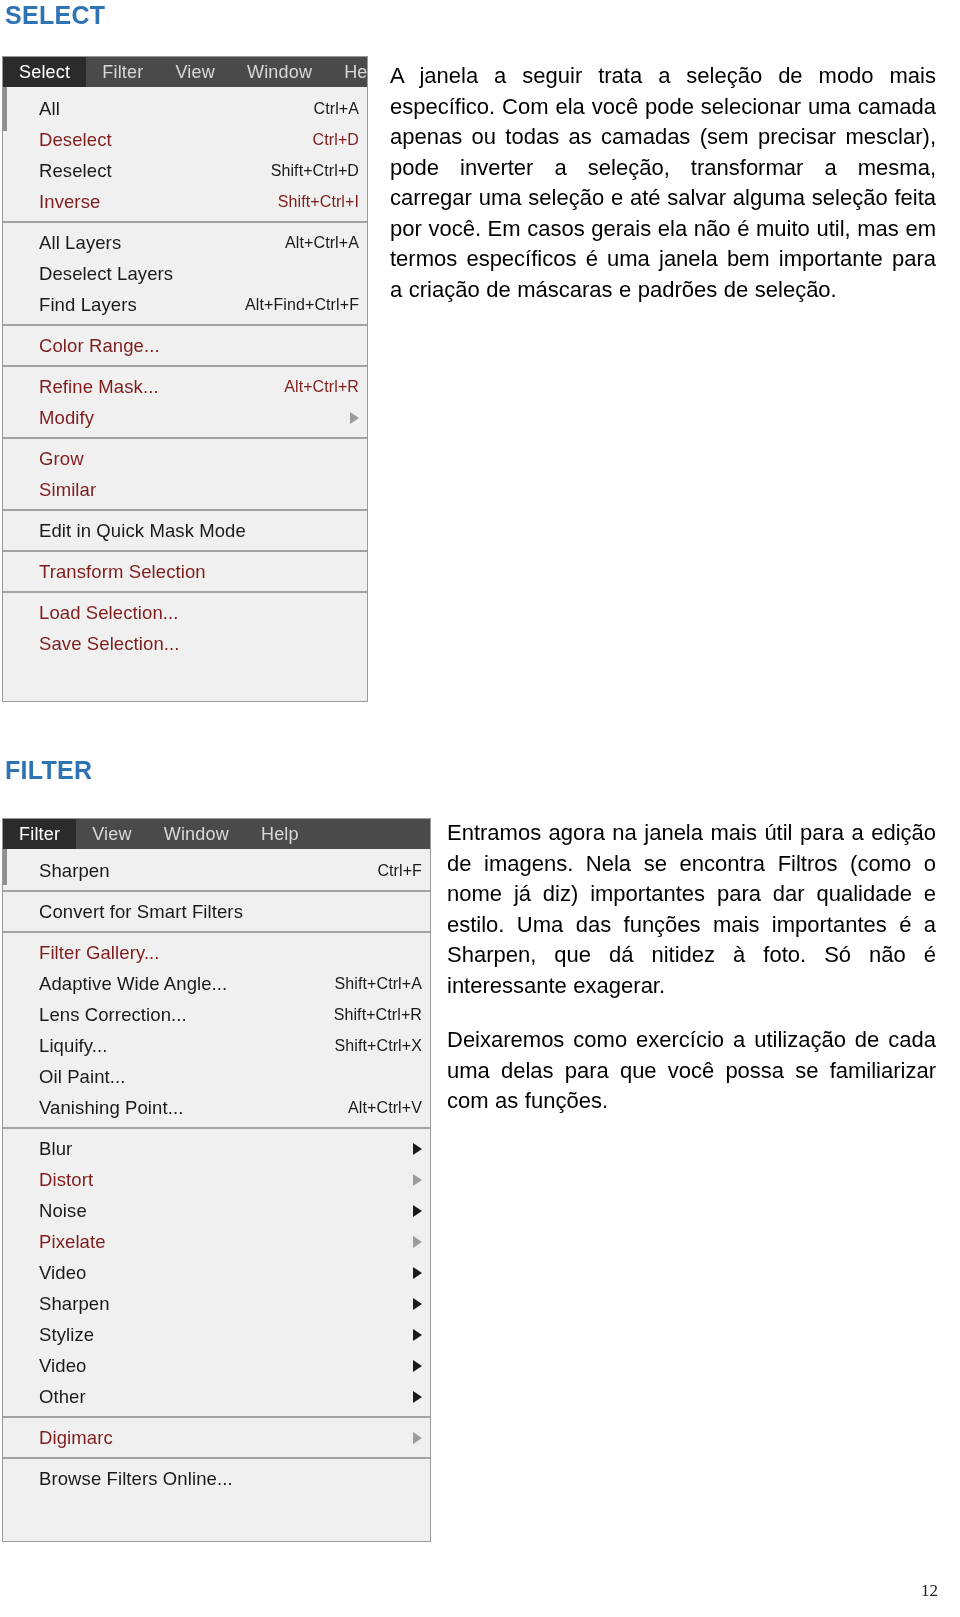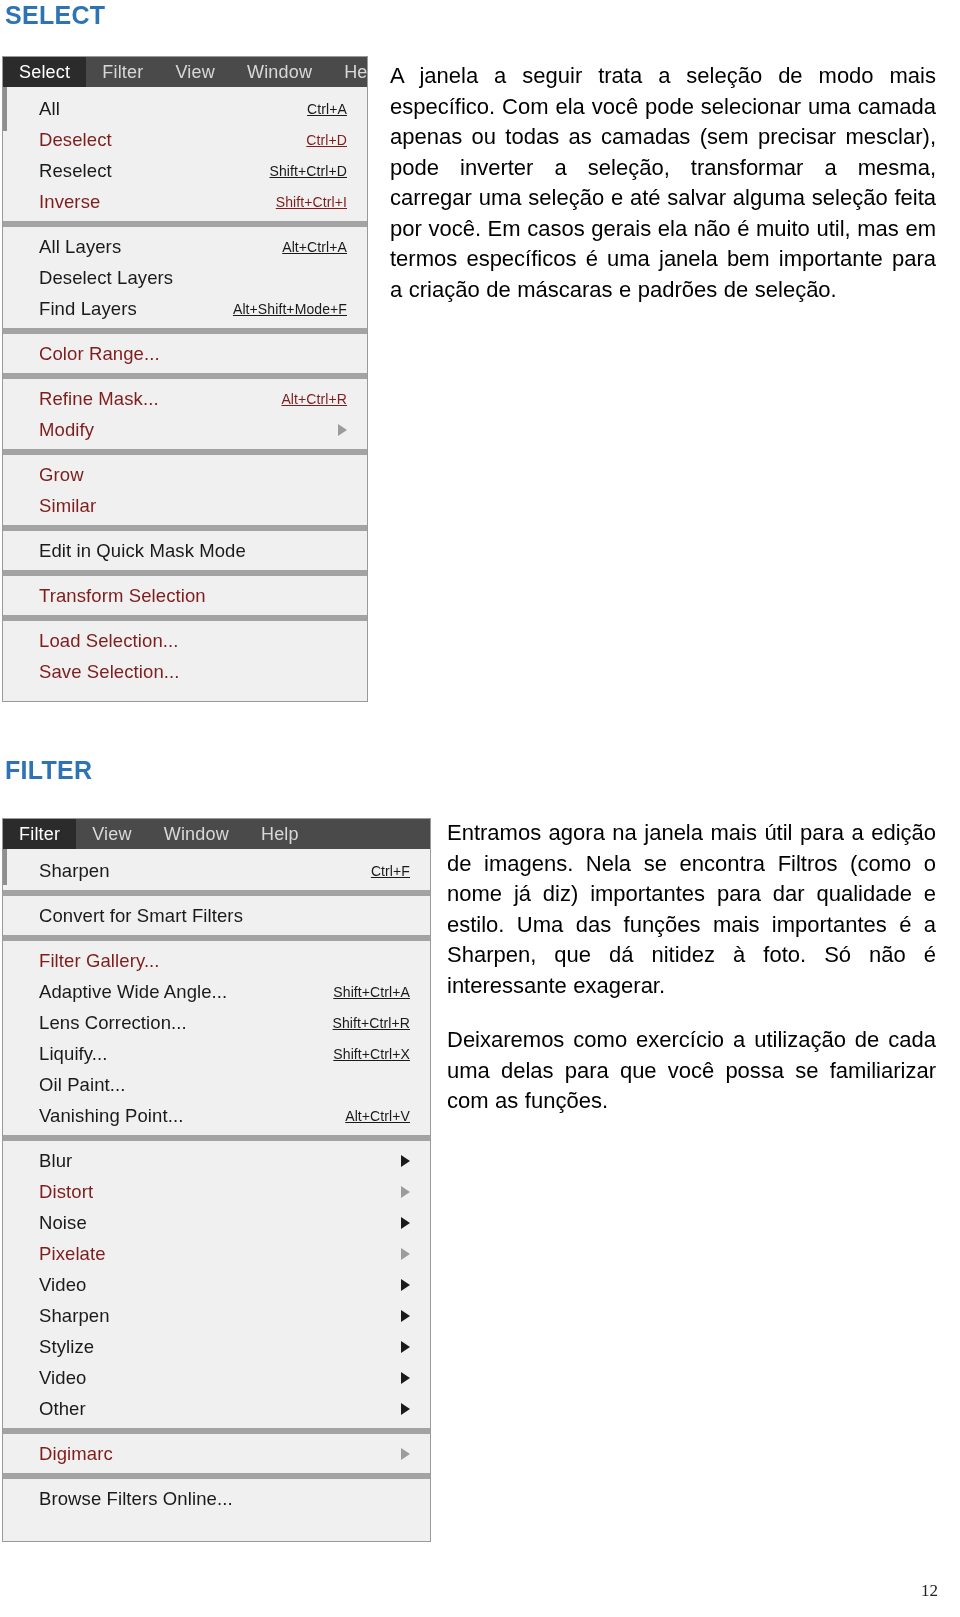--- a/index.html
+++ b/index.html
@@ -72,42 +72,41 @@
   .menubar-item.active {
     background: #2b2b2b;
     color: #ffffff;
   }
 
   .menu-body {
     background: #f0f0f0;
     padding-top: 2px;
   }
   .menu-group + .menu-group {
-    border-top: 6px solid #a3a3a3;
+    border-top: 2px solid #a3a3a3;
   }
   .menu-group { padding: 4px 0; }
 
   .menu-item {
     position: relative;
     display: flex;
     align-items: center;
     height: 31px;
-    padding: 0 20px 0 36px;
+    padding: 0 8px 0 36px;
     font-size: 18.5px;
     color: #1a1a1a;
     white-space: nowrap;
     letter-spacing: 0.1px;
   }
   .menu-item.disabled { color: #7f1d1d; }
   .menu-item .item-label { flex: 0 0 auto; }
   .menu-item .item-shortcut {
     margin-left: auto;
-    font-size: 14px;
+    font-size: 16px;
     letter-spacing: 0.1px;
-    text-decoration: underline;
   }
   .menu-item .submenu-arrow {
     margin-left: auto;
     width: 0; height: 0;
     border-top: 6px solid transparent;
     border-bottom: 6px solid transparent;
     border-left: 9px solid #1a1a1a;
   }
   .menu-item.disabled .submenu-arrow { border-left-color: #9b9b9b; }
 
@@ -171,21 +170,21 @@
       <div class="menu-group">
         <div class="menu-item">
           <span class="item-label">All Layers</span>
           <span class="item-shortcut">Alt+Ctrl+A</span>
         </div>
         <div class="menu-item">
           <span class="item-label">Deselect Layers</span>
         </div>
         <div class="menu-item">
           <span class="item-label">Find Layers</span>
-          <span class="item-shortcut">Alt+Shift+Mode+F</span>
+          <span class="item-shortcut">Alt+Find+Ctrl+F</span>
         </div>
       </div>
       <div class="menu-group">
         <div class="menu-item disabled">
           <span class="item-label">Color Range...</span>
         </div>
       </div>
       <div class="menu-group">
         <div class="menu-item disabled">
           <span class="item-label">Refine Mask...</span>

